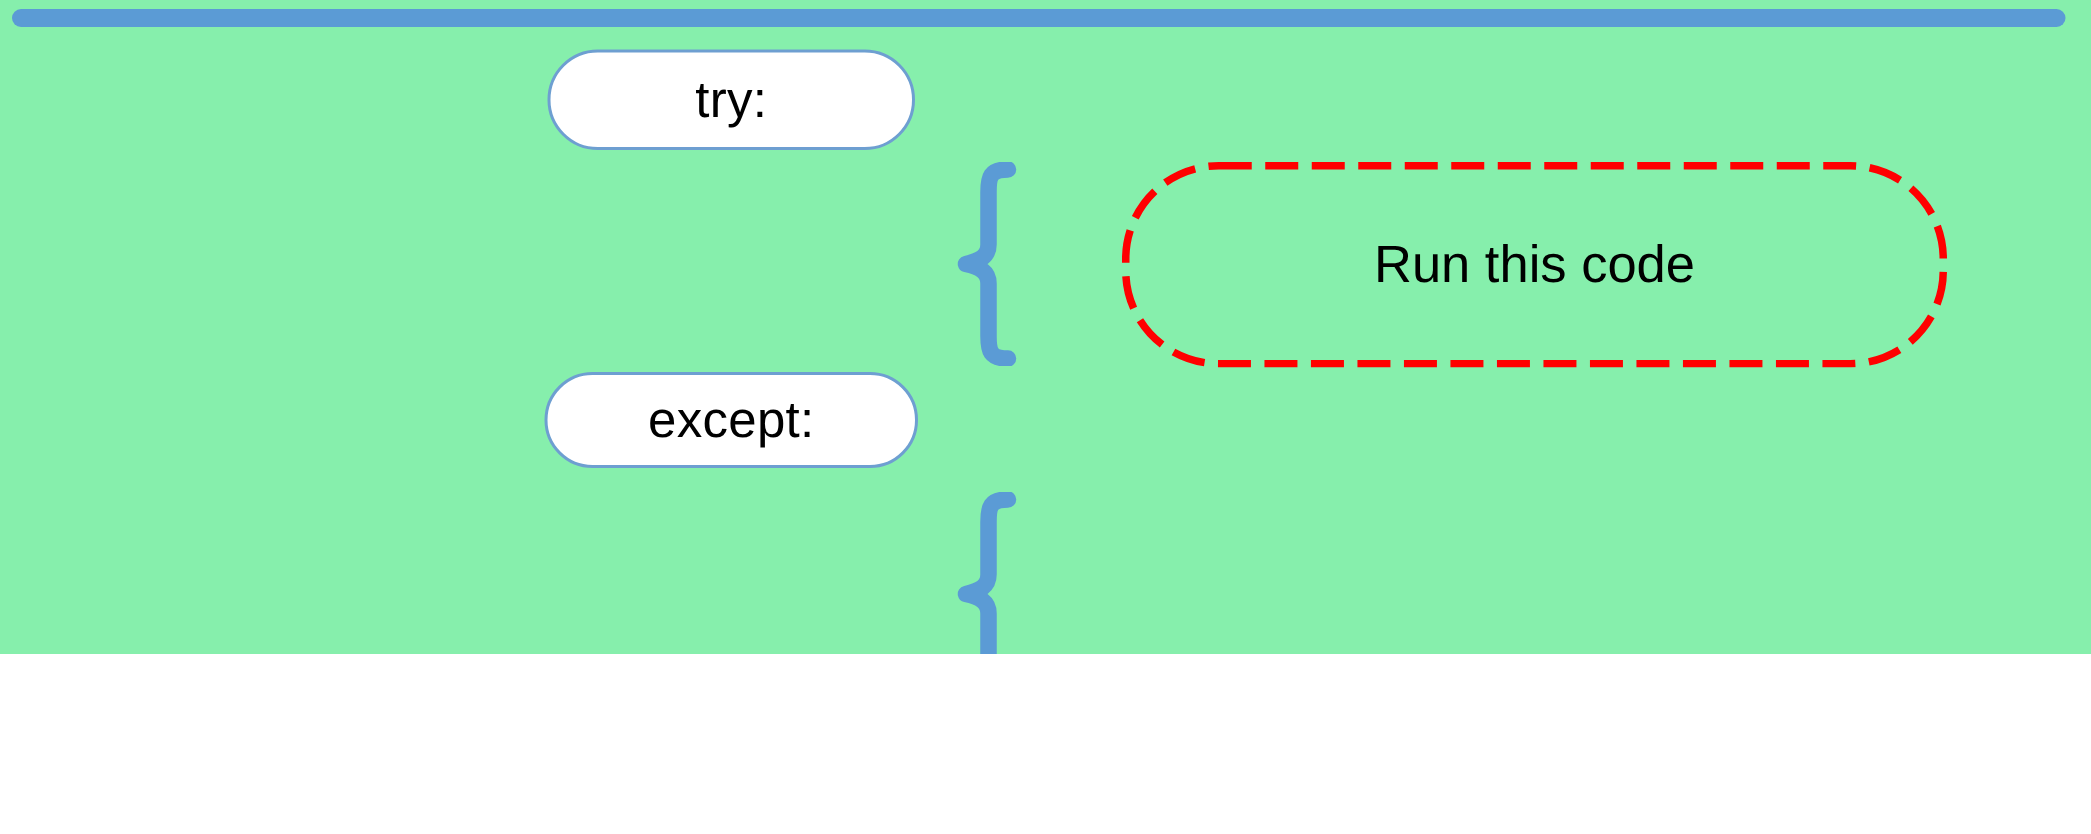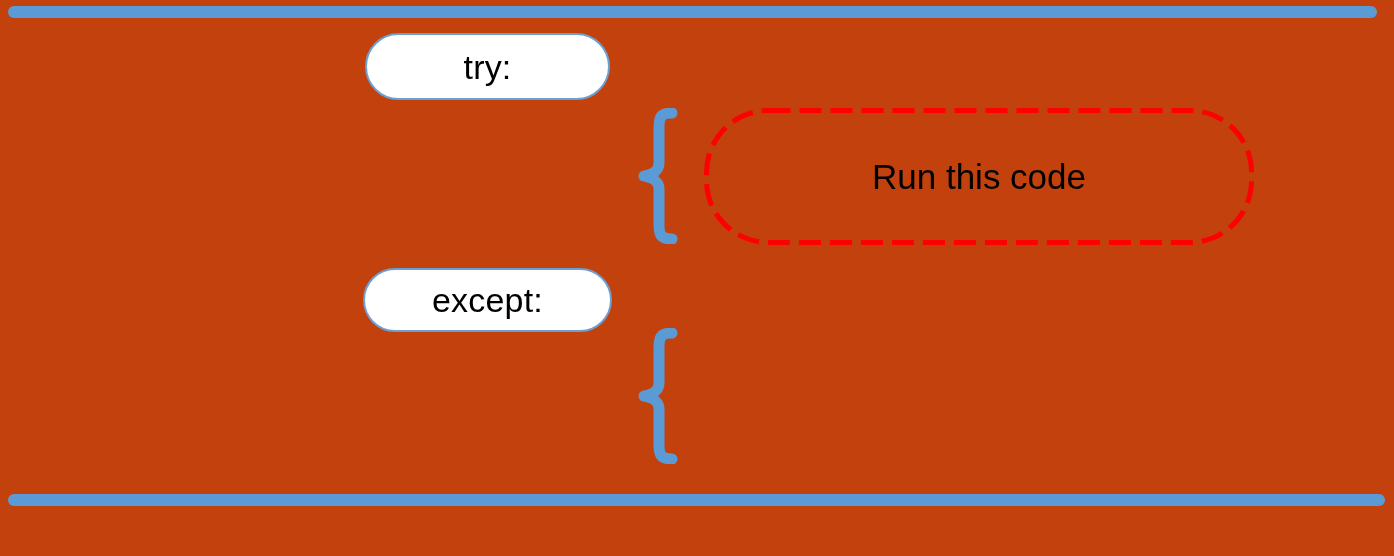--- a/index.html
+++ b/index.html
@@ -7,22 +7,22 @@
     margin: 0;
     padding: 0;
     background: #ffffff;
   }
   body {
     font-family: "Liberation Sans", sans-serif;
   }
   #canvas {
     position: relative;
     width: 1394px;
-    height: 556px;
-    background: #c2410c;
+    height: 436px;
+    background: #86efac;
     overflow: hidden;
   }
 
   
   .rule {
     position: absolute;
     background: #5B9BD5;
     border-radius: 6px;
   }
   #rule-top {
@@ -54,21 +54,21 @@
     letter-spacing: 0.2px;
   }
   #pill-try {
     left: 365px;
     top: 33px;
     width: 245px;
     height: 67px;
   }
   #pill-except {
     left: 363px;
-    top: 268px;
+    top: 248px;
     width: 249px;
     height: 64px;
   }
 
   
   .brace {
     position: absolute;
     color: #5B9BD5;
     font-family: "DejaVu Sans", sans-serif;
     font-weight: 400;
@@ -110,21 +110,21 @@
     height: 100%;
     pointer-events: none;
   }
   .dashbox .caption {
     position: relative;
     z-index: 2;
     padding: 0 26px;
     white-space: pre-line;
   }
   #box-run {
-    left: 704px;
+    left: 748px;
     top: 108px;
     width: 550px;
     height: 137px;
   }
   #box-except {
     left: 746px;
     top: 328px;
     width: 546px;
     height: 134px;
   }

